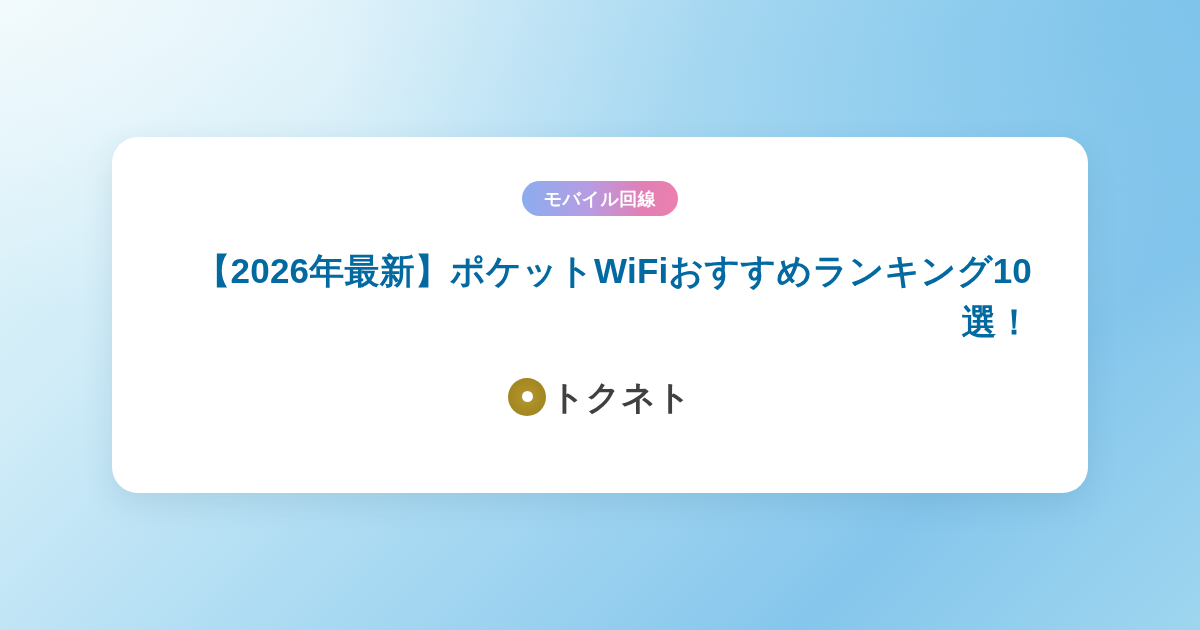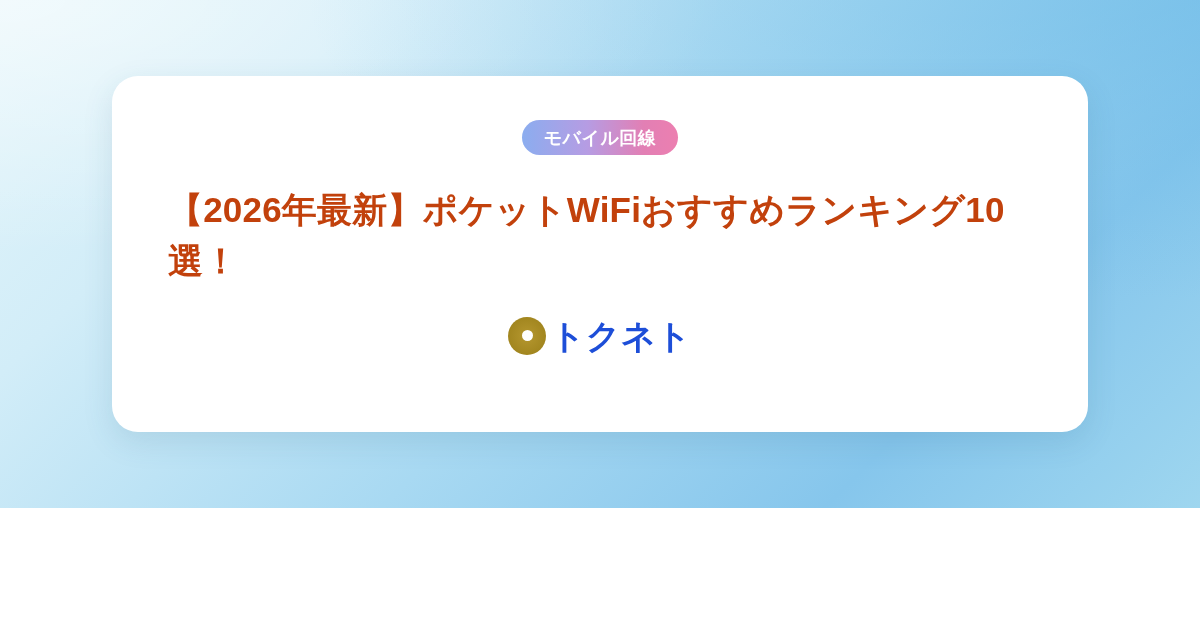--- a/index.html
+++ b/index.html
@@ -10,21 +10,21 @@
   body {
     width: 1200px;
     height: 630px;
     overflow: hidden;
     font-family: "Liberation Sans", "DejaVu Sans", sans-serif;
   }
 
   .og-stage {
     position: relative;
     width: 1200px;
-    height: 508px;
+    height: 630px;
     box-sizing: border-box;
     background:
       linear-gradient(135deg,
         #e3f5fa 0%,
         #d2edf8 22%,
         #a8d9f2 52%,
         #86c6ec 78%,
         #9ed6ef 100%);
     display: flex;
     align-items: center;
@@ -70,22 +70,22 @@
     font-size: 18px;
     font-weight: 700;
     letter-spacing: 0.5px;
     line-height: 1;
     white-space: nowrap;
   }
 
   .card-title {
     margin: 30px 0 0;
     max-width: 870px;
-    text-align: left;
-    color: #c2410c;
+    text-align: right;
+    color: #0369a1;
     font-size: 35px;
     font-weight: 700;
     line-height: 1.45;
     letter-spacing: 0.2px;
     word-break: break-word;
   }
 
   .title-line {
     display: block;
   }
@@ -114,21 +114,21 @@
     top: 50%;
     left: 50%;
     width: 11px;
     height: 11px;
     margin: -5.5px 0 0 -5.5px;
     border-radius: 50%;
     background: #ffffff;
   }
 
   .logo-text {
-    color: #1d4ed8;
+    color: #404040;
     font-size: 34px;
     font-weight: 700;
     line-height: 1;
     letter-spacing: 0.5px;
     white-space: nowrap;
   }
 </style>
 </head>
 <body>
 

